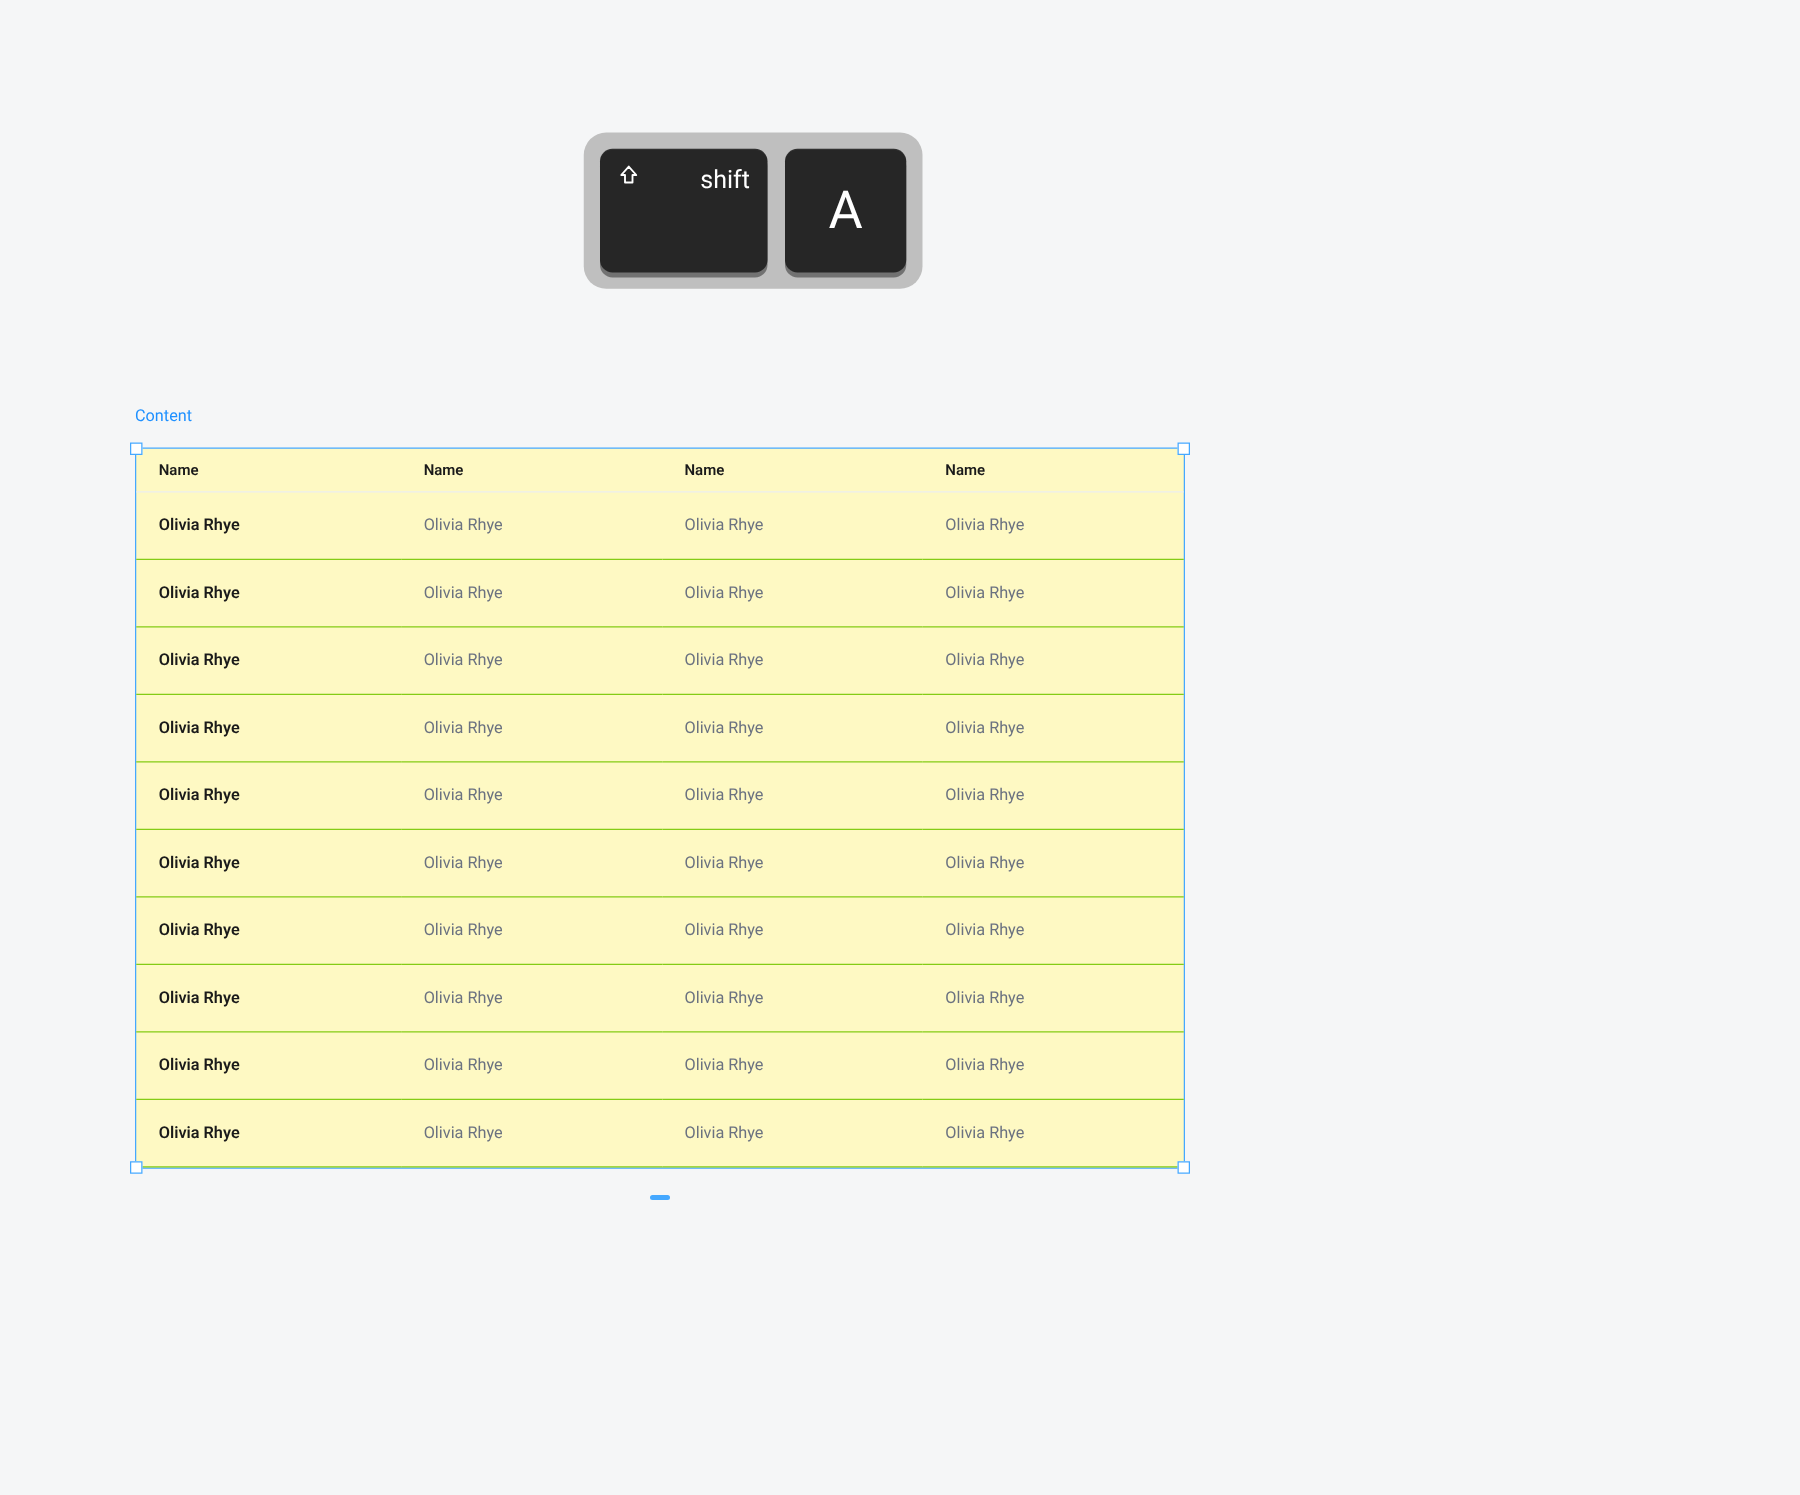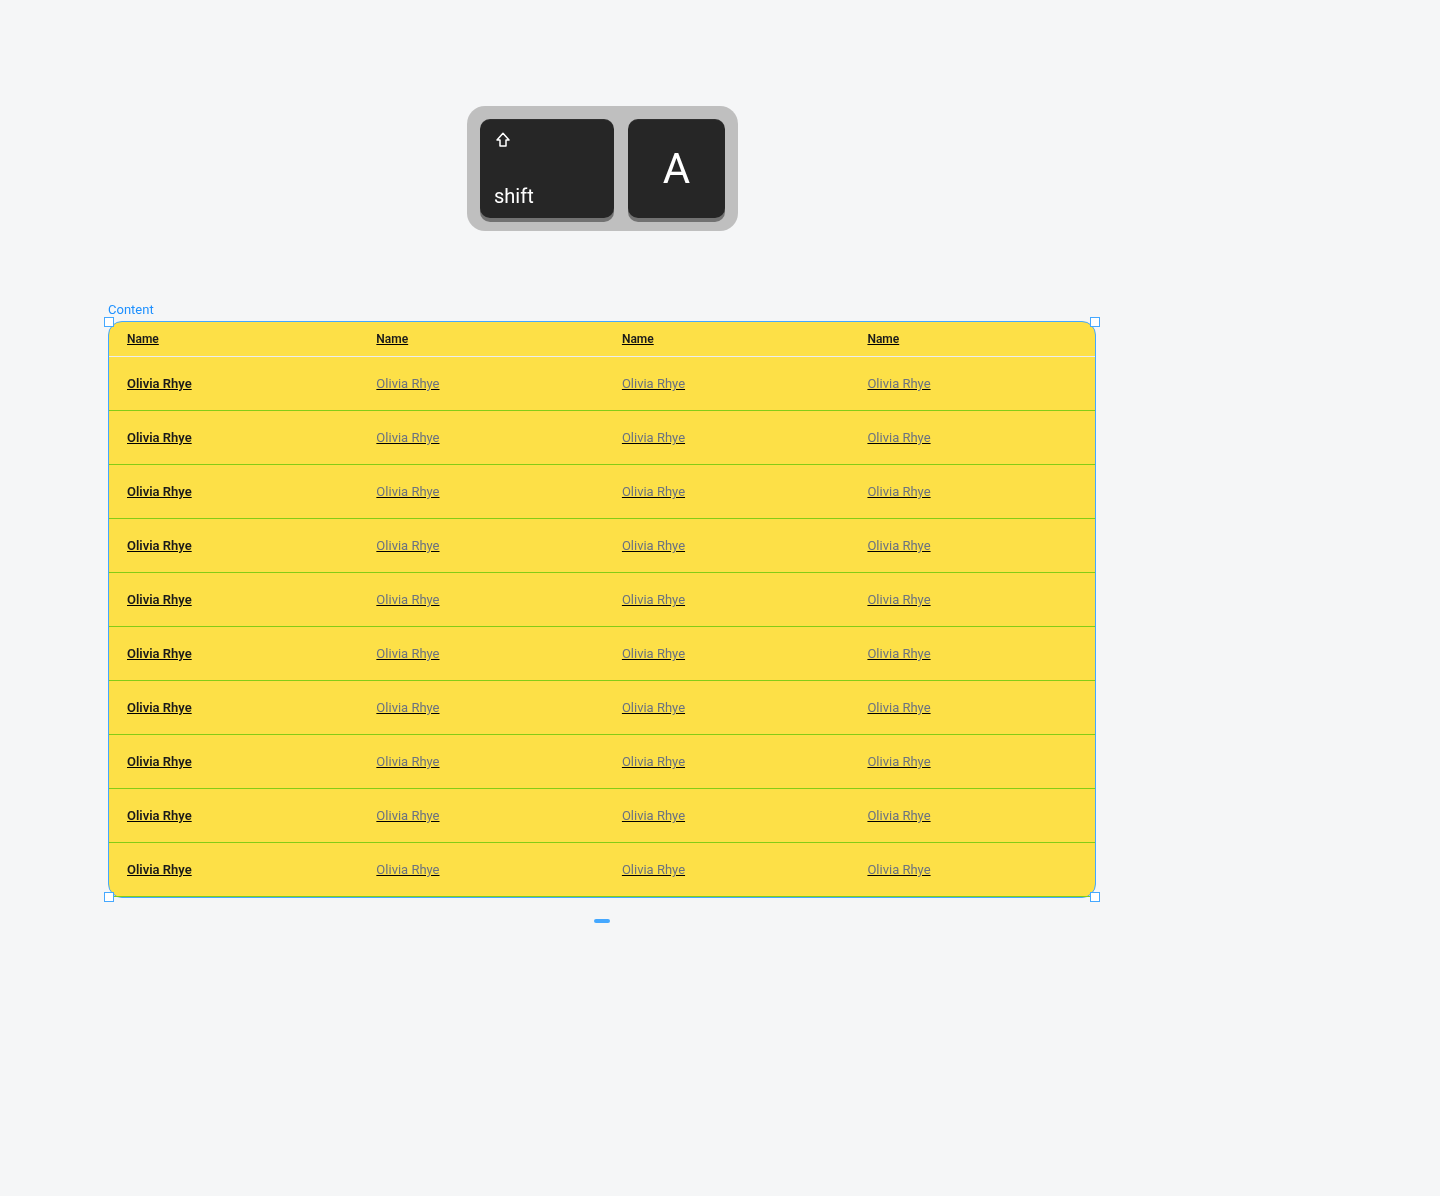--- a/index.html
+++ b/index.html
@@ -26,21 +26,21 @@
   .key {
     background: #262626;
     border-radius: 10px;
     position: relative;
     box-shadow: 0 4px 0 0 rgba(0,0,0,.4), inset 0 1px 0 rgba(255,255,255,.05);
   }
   .key-shift {
     width: 134px;
     height: 99px;
     display: flex;
-    flex-direction: column;
+    flex-direction: row;
     justify-content: space-between;
     padding: 12px 14px 10px 14px;
   }
   .key-shift svg { width: 18px; height: 18px; }
   .key-shift .lbl {
     color: #fff;
     font-size: 20px;
     font-weight: 400;
   }
   .key-a {
@@ -53,38 +53,37 @@
   .key-a .lbl {
     color: #fff;
     font-size: 42px;
     font-weight: 400;
   }
 
   
   .content-wrap {
     position: absolute;
     left: 108px;
-    top: 302px;
-    width: 988px;
-    text-decoration: underline;
+    top: 326px;
+    width: 840px;
   }
   .frame-label {
     position: absolute;
     top: 0;
     left: 0;
     color: #1e90ff;
     font-size: 13px;
     font-weight: 400;
   }
   .frame {
     position: relative;
-    margin-top: 19px;
+    margin-top: 32px;
     border: 1.5px solid #45a8ff;
-    background: #fde047;
-    border-radius: 14px;
+    background: #fef9c3;
+    border-radius: 2px;
   }
   
   .handle {
     position: absolute;
     width: 8px;
     height: 8px;
     background: #fff;
     border: 1.5px solid #45a8ff;
     box-sizing: content-box;
   }

